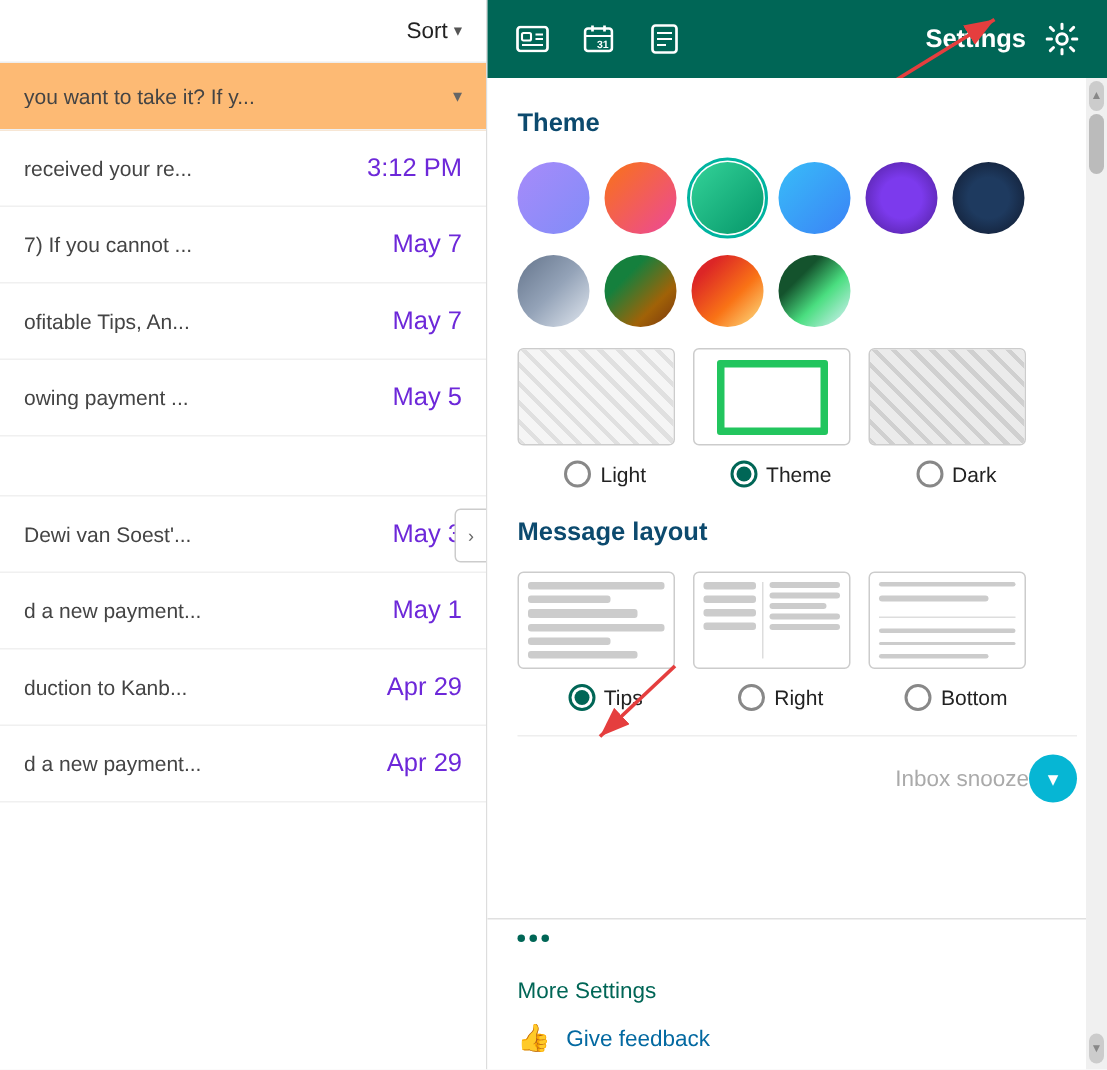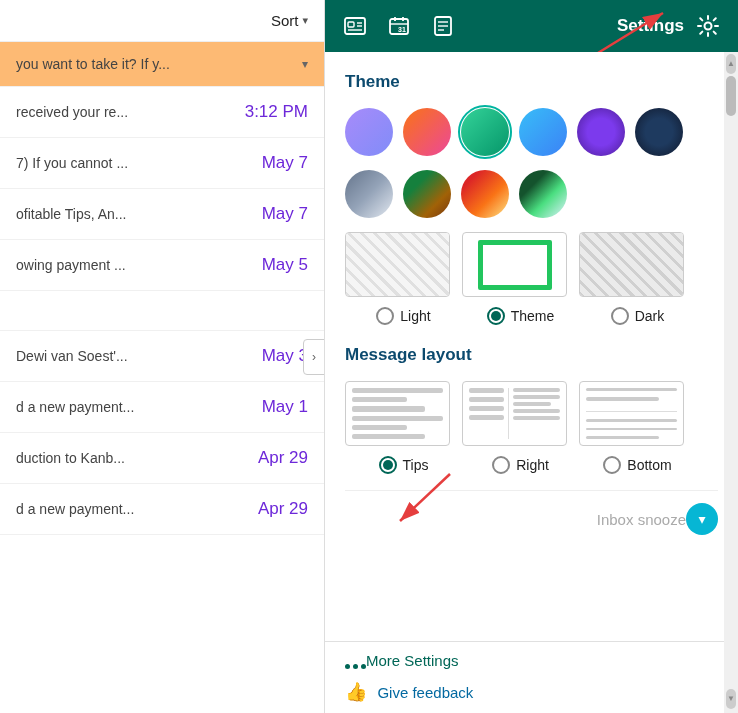--- a/index.html
+++ b/index.html
@@ -408,24 +408,25 @@
 
     
     .bottom-panel {
       background: #fff;
       border-top: 1px solid #e0e0e0;
       padding: 10px 20px;
     }
 
     .more-settings-row {
       display: flex;
-      align-items: flex-end;
-      gap: 0;
+      align-items: flex-start;
+      gap: 24px;
       margin-bottom: 12px;
       cursor: pointer;
+      flex-direction: column;
     }
 
     .dots-icon {
       display: flex;
       gap: 3px;
       align-items: center;
     }
 
     .dot {
       width: 5px;

